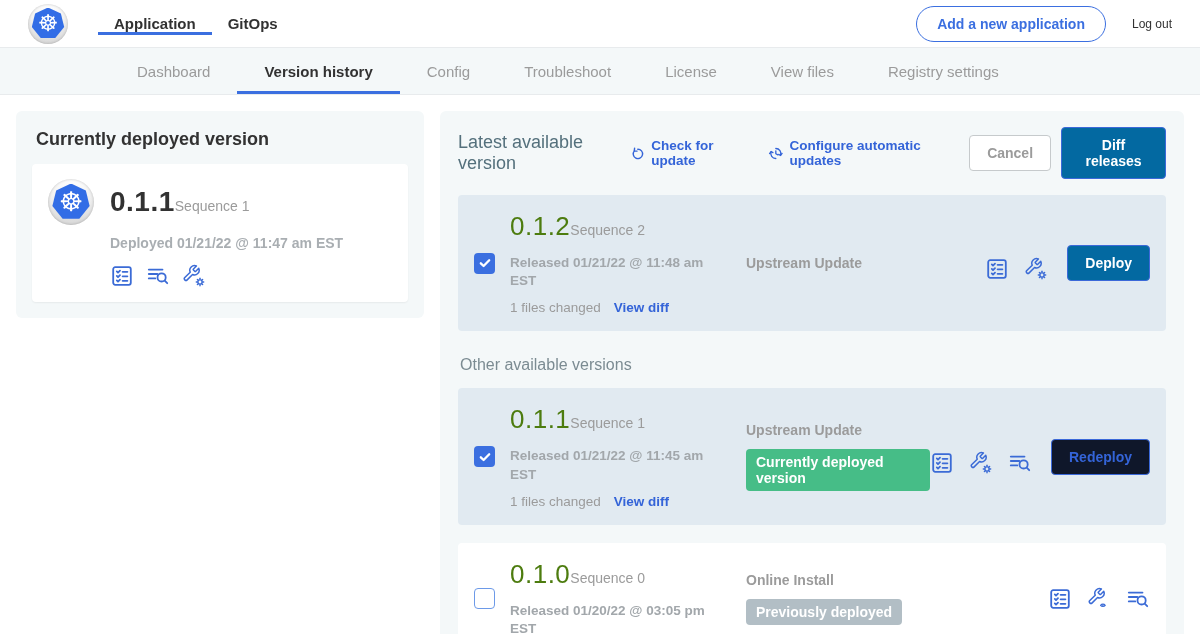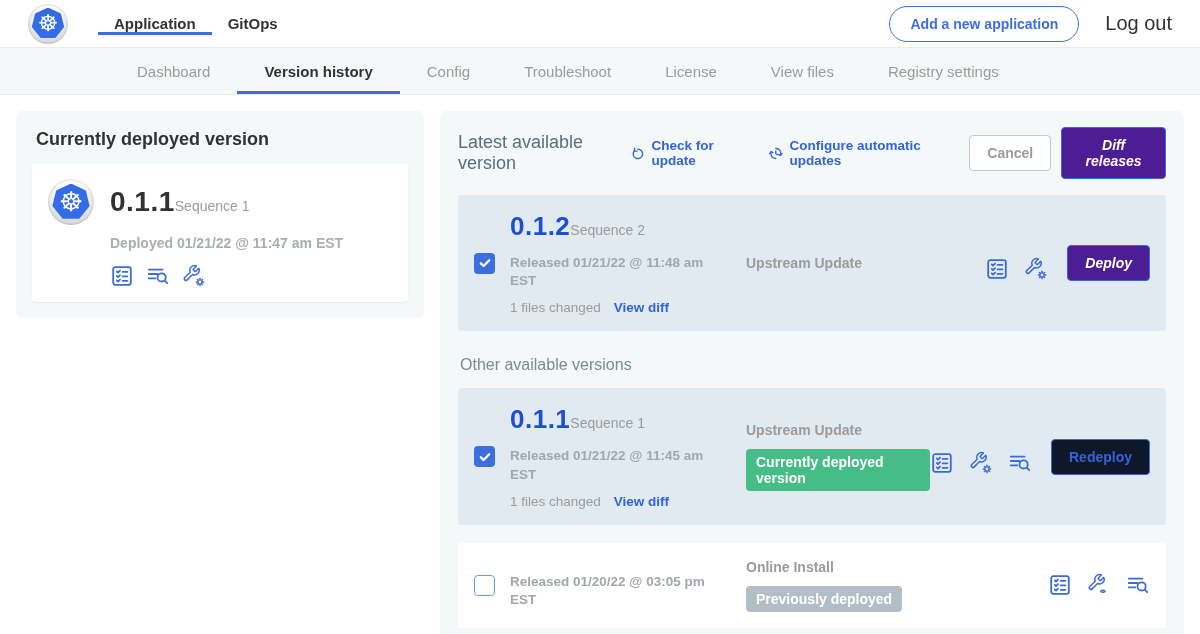--- a/index.html
+++ b/index.html
@@ -10,21 +10,21 @@
   .topnav{height:48px;background:#fff;border-bottom:1px solid #e8ebed;display:flex;align-items:stretch;padding:0 28px;}
   .brand{display:flex;align-items:center;margin-right:30px;}
   .k8s-logo{width:40px;height:40px;border-radius:50%;background:linear-gradient(#ffffff,#d9d9d9);box-shadow:inset 0 0 3px rgba(0,0,0,.25);display:flex;align-items:center;justify-content:center;}
   .k8s-hept{width:33px;height:32px;background:#326de6;clip-path:polygon(50% 0%,89% 19%,99% 61%,72% 95%,28% 95%,1% 61%,11% 19%);color:#fff;display:flex;align-items:center;justify-content:center;font-size:23px;line-height:1;}
   .nav-tabs{display:flex;align-items:center;}
   .nav-tab{display:flex;align-items:center;padding:0 16px;font-size:15px;font-weight:700;color:#323232;border-bottom:3px solid transparent;border-top:3px solid transparent;cursor:pointer;}
   .nav-tab.active{border-bottom-color:#3b6fe0;}
   .flex-spacer{flex:1;}
   .topnav-right{display:flex;align-items:center;}
   .add-app-btn{background:#fff;border:1px solid #3b6fe0;color:#3b6fe0;font-weight:700;font-size:14px;padding:9px 20px;border-radius:20px;cursor:pointer;font-family:inherit;}
-  .logout{margin-left:26px;font-size:20px;color:#323232;cursor:pointer;text-align:center;}
+  .logout{margin-left:26px;font-size:12px;color:#323232;cursor:pointer;text-align:center;}
 
   
   .subnav{height:47px;background:#f4f8f9;border-bottom:1px solid #e8ebed;display:flex;align-items:stretch;padding-left:110px;}
   .subnav-item{display:flex;align-items:center;padding:12px 27px;font-size:15px;color:#9b9b9b;border-bottom:3px solid transparent;border-top:3px solid transparent;cursor:pointer;}
   .subnav-item.active{color:#323232;font-weight:700;border-bottom-color:#3b6fe0;}
 
   
   .main{display:flex;align-items:flex-start;gap:16px;padding:16px;}
   .panel{background:#f4f8f9;border-radius:6px;}
   .left-panel{width:408px;padding:18px 16px 16px;}
@@ -38,31 +38,31 @@
   .seq{font-size:14px;color:#9b9b9b;}
   .deployed-meta{color:#a9aeb2;font-size:14px;font-weight:600;margin:10px 0 13px 62px;}
   .icon-row{display:flex;align-items:center;gap:12px;margin-left:62px;color:#3b6bd6;}
 
   .right-panel{flex:1;padding:16px 18px 18px;}
   .avail-header{display:flex;align-items:center;margin-bottom:16px;}
   .avail-title{font-size:18px;color:#54707c;font-weight:500;margin-right:16px;}
   .link-btn{display:flex;align-items:center;gap:6px;color:#3464d8;font-weight:700;font-size:13.5px;margin-right:26px;cursor:pointer;}
   .btn{border-radius:4px;font-weight:700;font-size:14px;padding:9px 17px;cursor:pointer;font-family:inherit;}
   .btn-cancel{background:#fff;border:1px solid #c6cacc;color:#9b9b9b;margin-right:10px;}
-  .btn-primary{background:#4c1d95;border:1px solid #3b69d9;color:#fff;font-style:italic;}
+  .btn-primary{background:#0369a1;border:1px solid #3b69d9;color:#fff;}
   .btn-secondary{background:#0f172a;border:1px solid #3b69d9;color:#3464d8;}
 
   .version-card{display:flex;align-items:center;border-radius:4px;padding:16px;}
   .version-card.selected{background:#e1eaf1;}
   .version-card.unselected{background:#fff;}
   .checkbox{width:21px;height:21px;border-radius:4px;margin-right:15px;flex:none;cursor:pointer;display:flex;align-items:center;justify-content:center;}
   .checkbox.checked{background:#3b6fe0;}
   .checkbox.unchecked{background:#fff;border:1px solid #6d9ae8;}
   .vc-left{width:220px;flex:none;}
-  .vc-version{font-size:26px;font-weight:700;color:#1d4ed8;letter-spacing:.5px;text-align:right;}
+  .vc-version{font-size:26px;font-weight:400;color:#4d7c0f;letter-spacing:.5px;text-align:right;}
   .vc-released{font-size:13.5px;font-weight:600;color:#a2a7ab;margin-top:12px;width:212px;line-height:1.35;}
   .vc-files{margin-top:10px;font-size:13.5px;color:#9b9b9b;display:flex;gap:13px;align-items:center;}
   .view-diff{color:#3464d8;font-weight:700;cursor:pointer;}
   .vc-mid{flex:1;padding-left:16px;}
   .vc-source{font-size:14px;font-weight:700;color:#9b9b9b;}
   .badge{display:inline-block;margin-top:11px;padding:5px 10px;border-radius:4px;color:#fff;font-weight:700;font-size:14px;}
   .badge-green{background:#46bd87;}
   .badge-gray{background:#b2bec5;}
   .vc-actions{display:flex;align-items:flex-end;gap:15px;color:#3b6bd6;}
   .vc-actions .btn{margin-left:4px;}
@@ -288,20 +288,24 @@
               <circle cx="15.6" cy="13.4" r="4.1"></circle>
               <line x1="18.7" y1="16.7" x2="21.2" y2="19.2"></line>
             </svg>
           <button class="btn btn-secondary">Redeploy</button>
         </div>
       </div>
 
       <div class="version-card unselected">
         <div class="checkbox unchecked"></div>
         <div class="vc-left">
+          <div class="version-line">
+            <span class="vc-version">0.1.0</span>
+            <span class="seq">Sequence 0</span>
+          </div>
           <div class="vc-released">Released 01/20/22 @ 03:05 pm EST</div>
         </div>
         <div class="vc-mid">
           <div class="vc-source">Online Install</div>
           <div class="badge badge-gray">Previously deployed</div>
         </div>
         <div class="vc-actions">
           <svg class="icon" width="24" height="24" viewBox="0 0 24 24" fill="none" stroke="currentColor" stroke-width="1.8" stroke-linecap="round" stroke-linejoin="round">
               <rect x="3.2" y="3.2" width="17.6" height="17.6" rx="2"></rect>
               <polyline points="6.8 7.4 8 8.6 10 6.6"></polyline>

